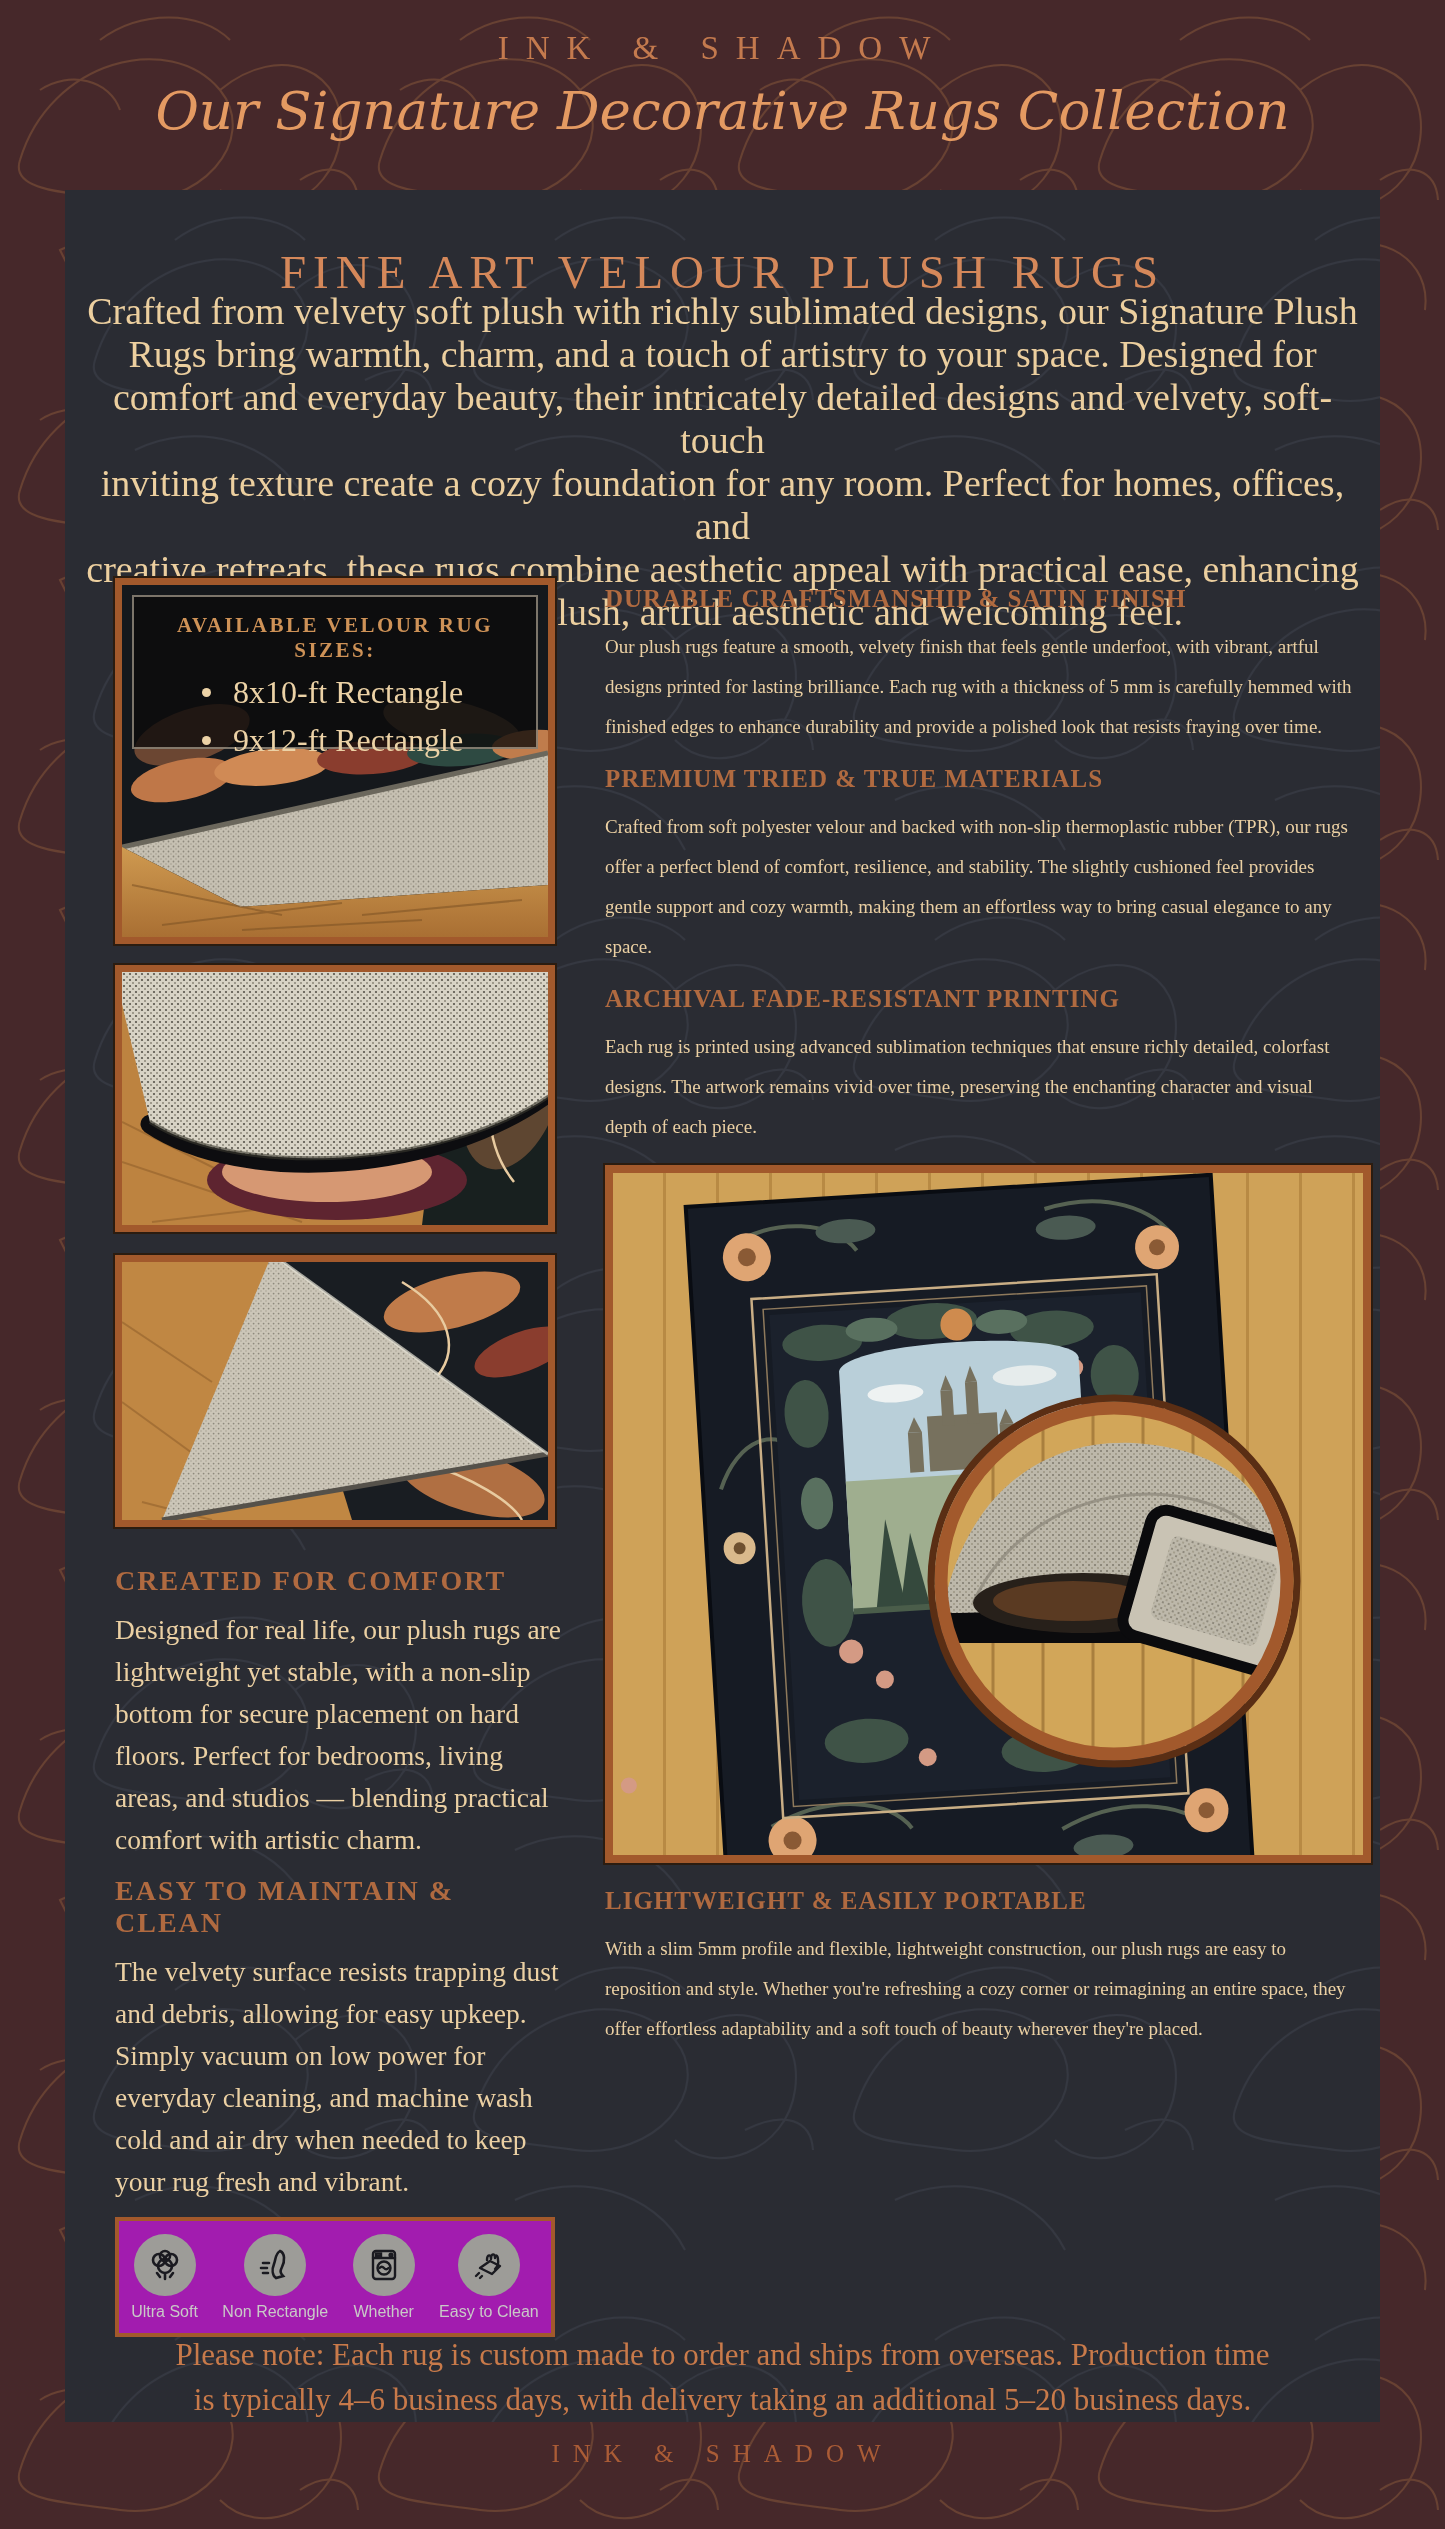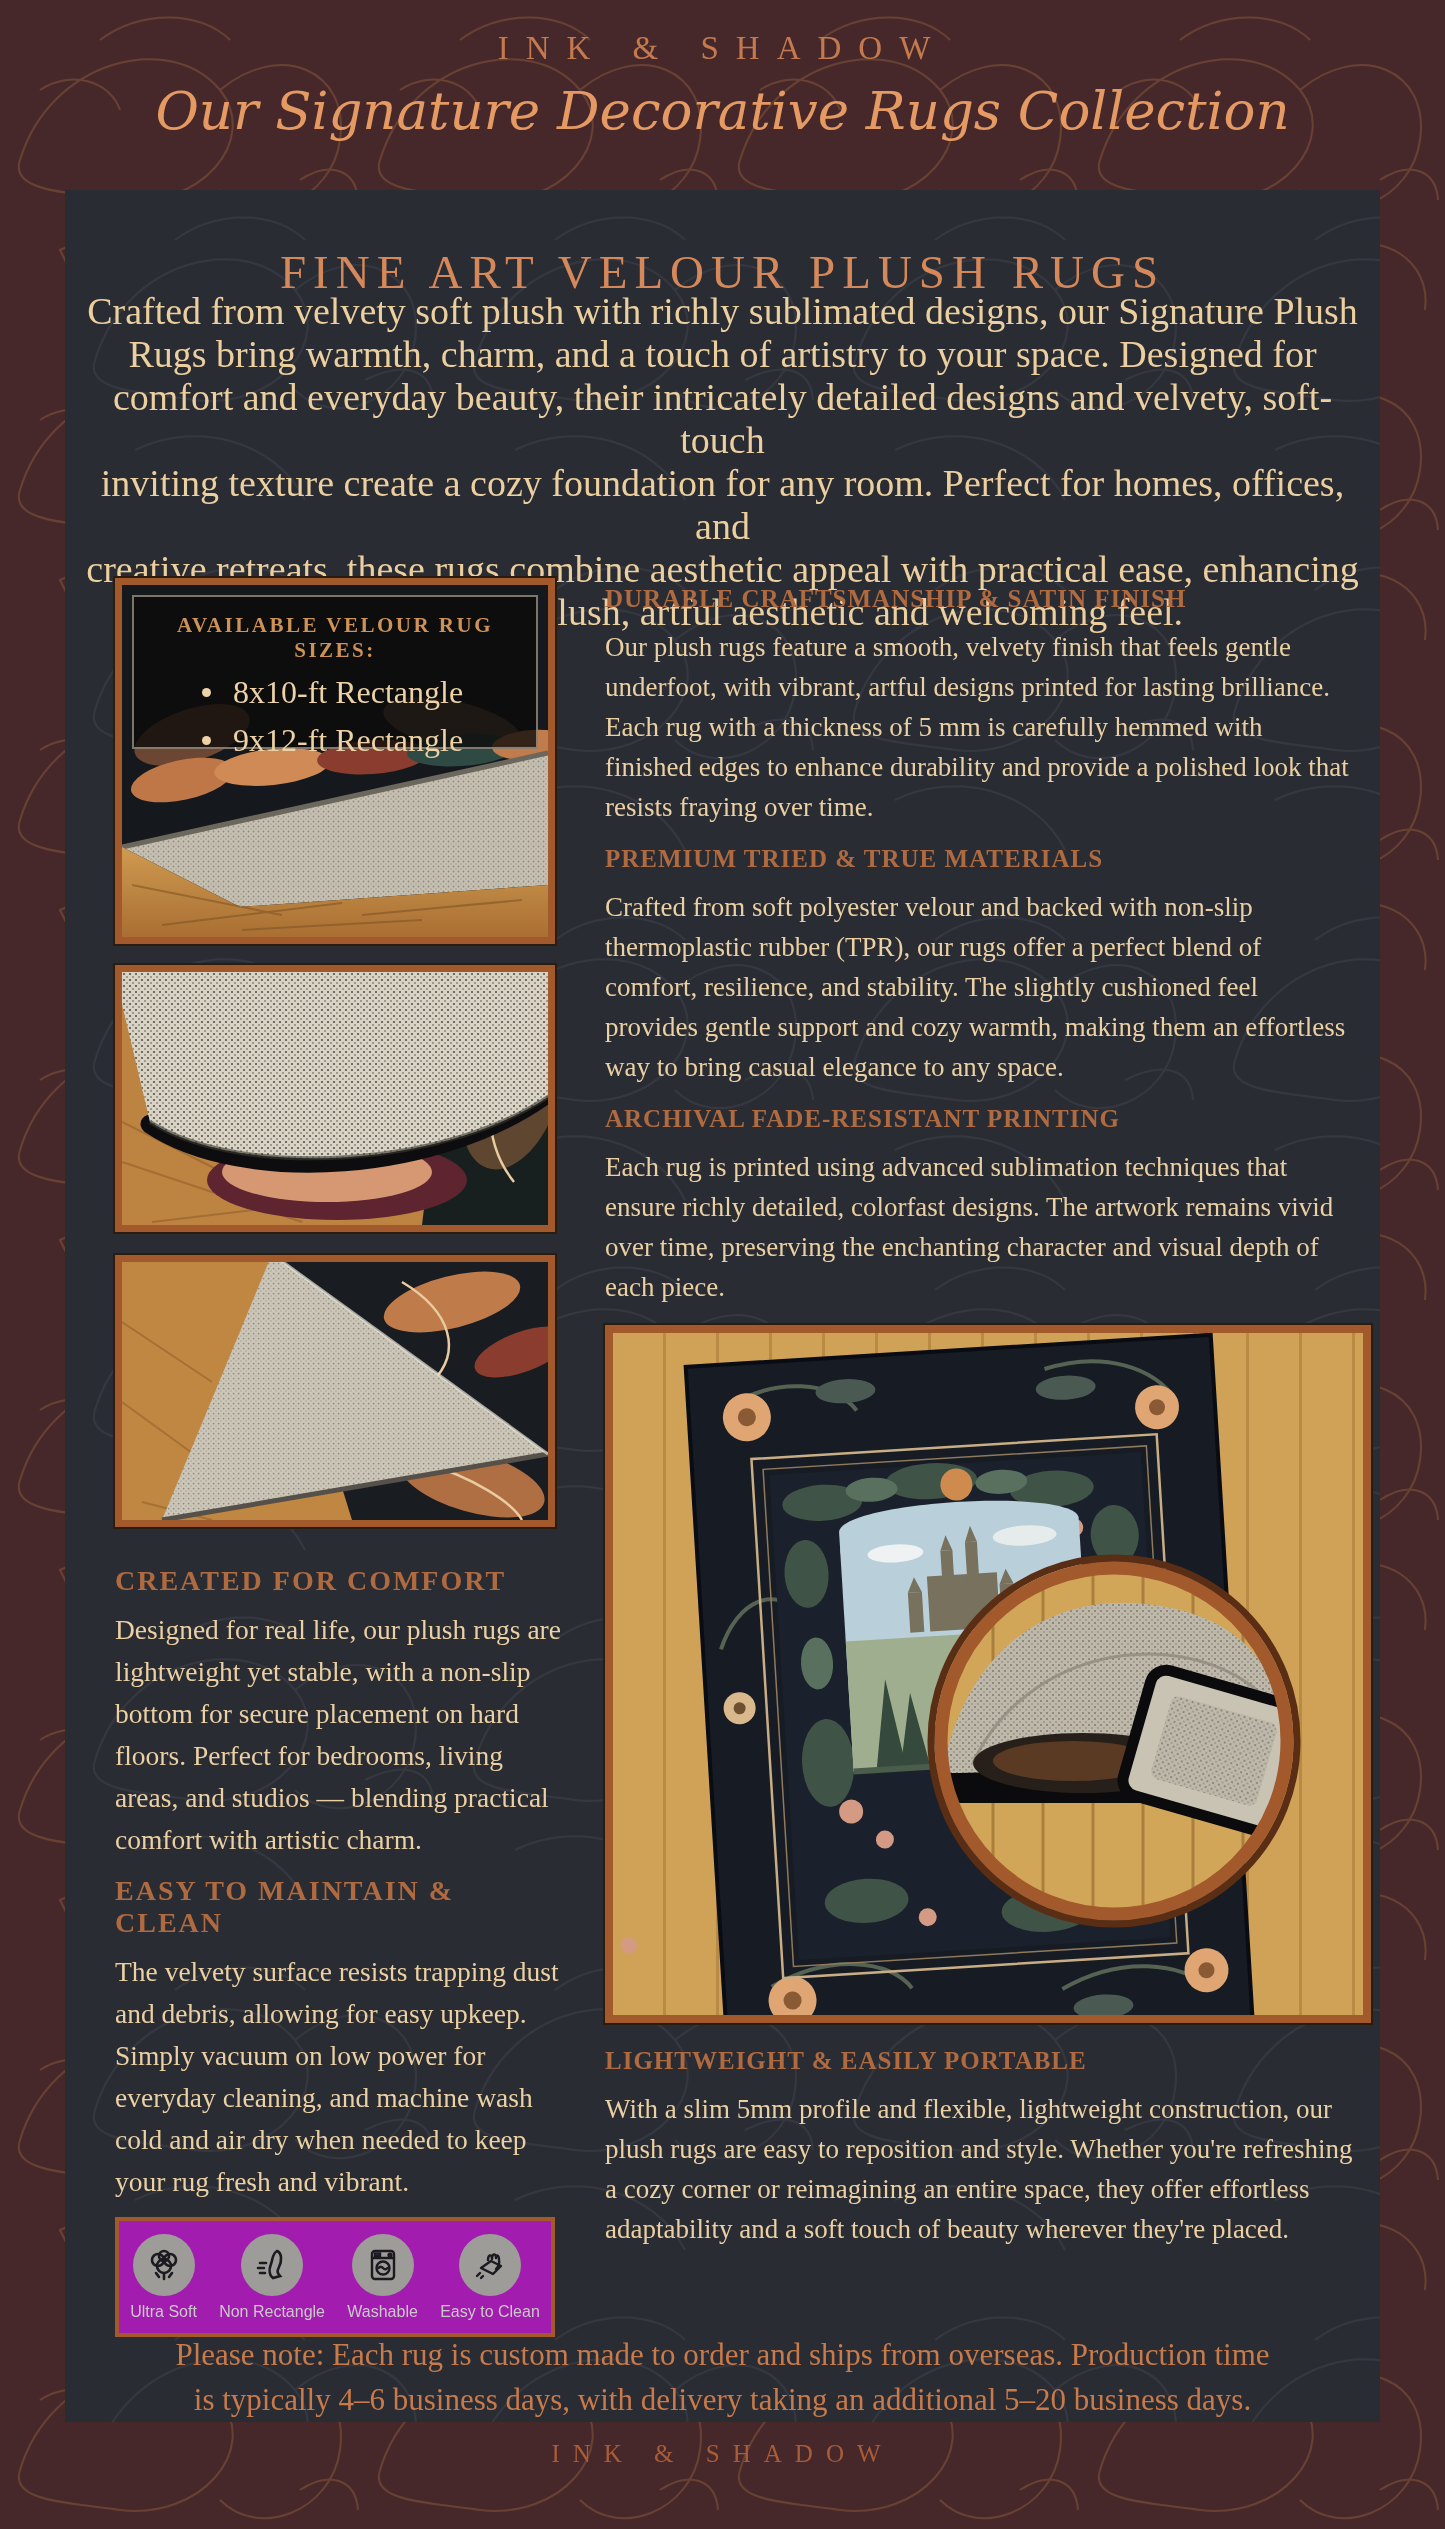--- a/index.html
+++ b/index.html
@@ -22,21 +22,21 @@
          width:1290px;text-align:center;color:#eccf9f;font-size:38px;line-height:43px;}
 
   .col{position:absolute;}
   .col-left{left:50px;top:388px;width:440px;}
   .col-right{left:540px;top:395px;width:766px;}
 
   h2{margin:0;color:#b06a40;font-weight:700;font-family:"Liberation Serif",serif;}
   .col-right h2{font-size:25px;letter-spacing:1px;margin-bottom:14px;}
   .col-left  h2{font-size:28px;letter-spacing:2px;margin-bottom:12px;}
   .body-text{margin:0;color:#ebd0a3;}
-  .col-right .body-text{width:748px;font-size:27px;line-height:40px;margin-bottom:18px;}
+  .col-right .body-text{width:748px;font-size:19px;line-height:40px;margin-bottom:18px;}
   .col-left  .body-text{width:452px;font-size:27.5px;line-height:42px;margin-bottom:14px;}
 
   
   figure{margin:0;position:relative;border:7px solid #a2592c;outline:2px solid #2b1c10;
          background:#14532d;overflow:hidden;}
   .photo-1{width:426px;height:352px;margin-bottom:21px;}
   .photo-2{width:426px;height:253px;margin-bottom:23px;}
   .photo-3{width:426px;height:258px;margin-bottom:38px;}
   .photo-big{width:750px;height:682px;border-width:8px;margin-bottom:24px;
              background:repeating-linear-gradient(90deg,#cfa258 0 50px,#b88a44 50px 53px);}
@@ -255,21 +255,21 @@
           <span class="ficon">
             <svg width="40" height="40" viewBox="0 0 40 40" fill="none" stroke="#1a1a20" stroke-width="2.4" stroke-linecap="round">
               <rect x="9" y="6" width="22" height="28" rx="3"></rect>
               <path d="M9,13 L31,13"></path>
               <rect x="12" y="8.5" width="5" height="2.5"></rect>
               <circle cx="27" cy="10" r="1.4"></circle>
               <circle cx="20" cy="23" r="6.5"></circle>
               <path d="M15.5,23 q2.2,-2.6 4.5,0 q2.2,2.6 4.5,0"></path>
             </svg>
           </span>
-          <span class="flabel">Washable</span>
+          <span class="flabel">Whether</span>
         </div>
         <div class="feature">
           <span class="ficon">
             <svg width="40" height="40" viewBox="0 0 40 40" fill="none" stroke="#1a1a20" stroke-width="2.4" stroke-linecap="round" stroke-linejoin="round">
               <path d="M11,23 L21,16 L31,21 L23,29 Z"></path>
               <path d="M18,15 C18,9 22,9 22,14 M22,14 C22,8 26,8 26,13 M26,13 C26,9 29,10 29,15 C30,19 28,22 26,24"></path>
               <path d="M7,31 L10,28 M11,33 L13,31"></path>
             </svg>
           </span>
           <span class="flabel">Easy to Clean</span>

